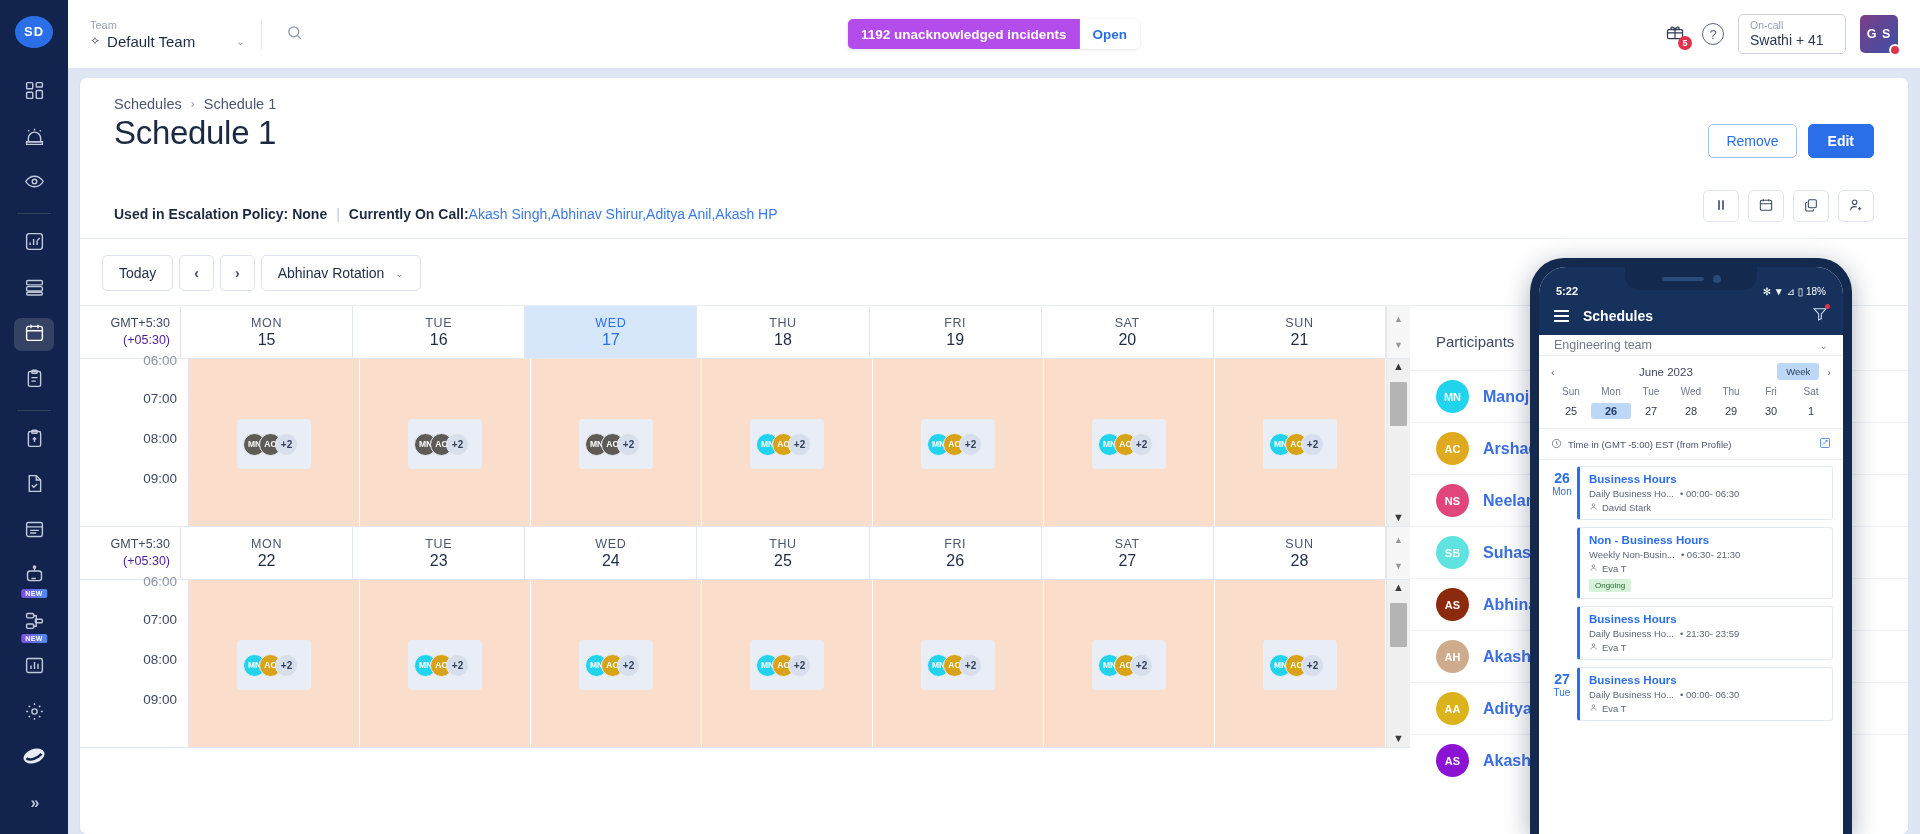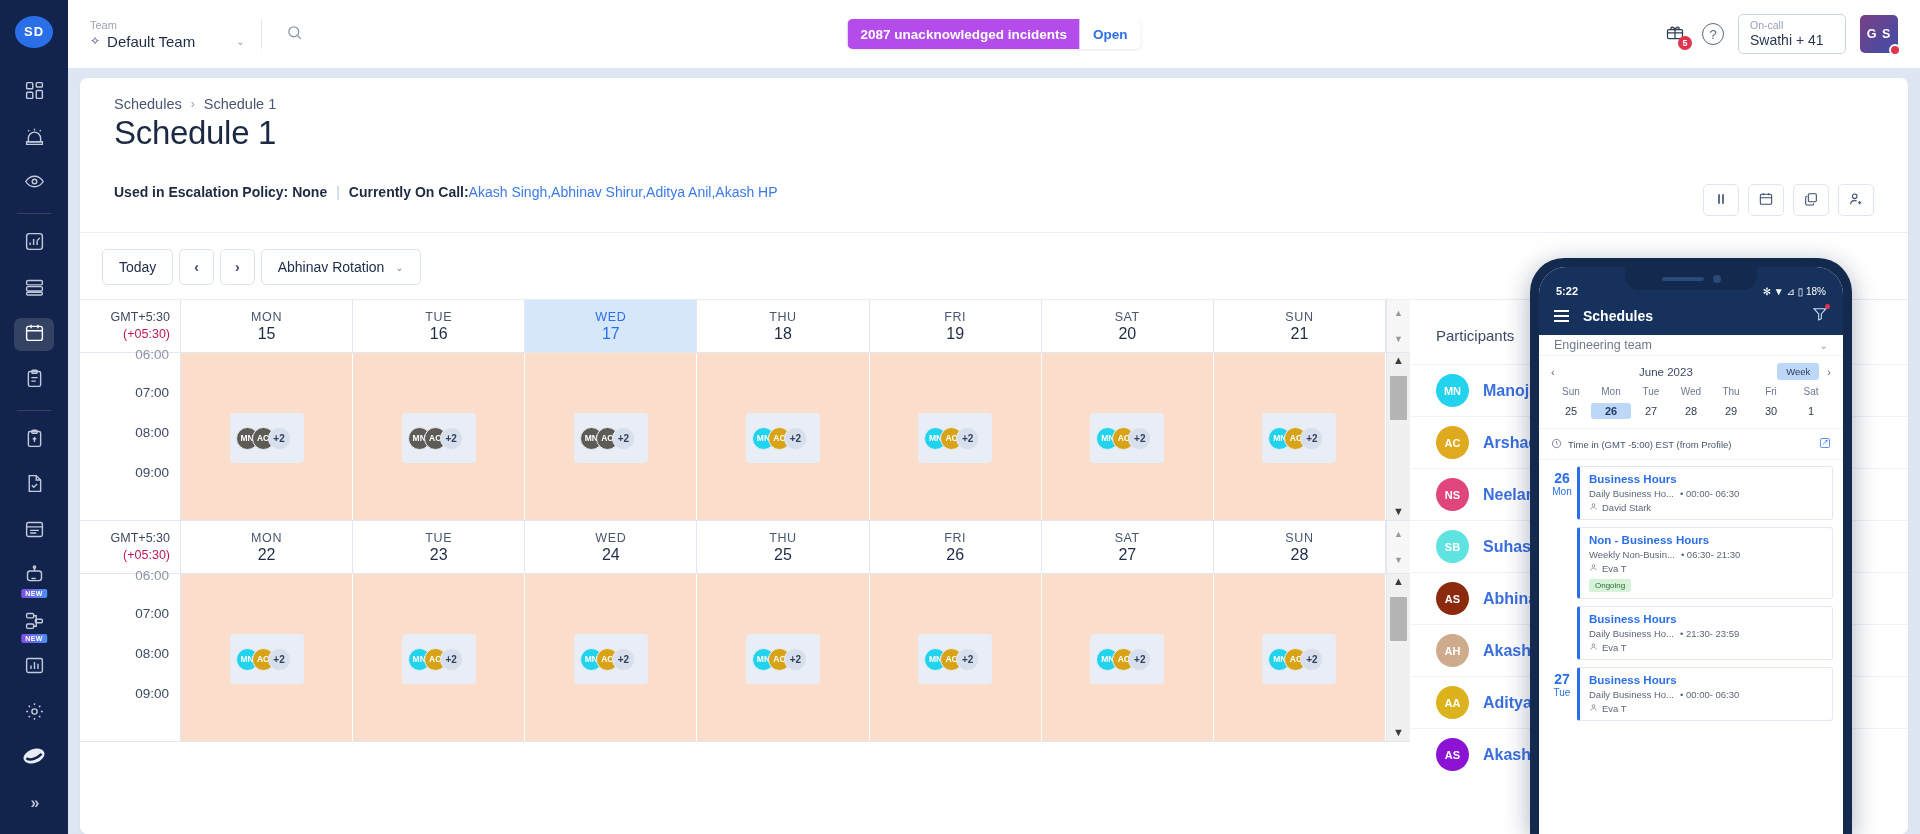--- a/index.html
+++ b/index.html
@@ -113,21 +113,21 @@
   .btn-outline {
     border:1px solid #9fc0f5; color:#2b6fe8; background:#fff; font-size:14px;
     padding:8px 17px; border-radius:5px; font-weight:500;
   }
   .btn-primary {
     border:1px solid #2b6fe8; background:#2b6fe8; color:#fff; font-size:14px;
     padding:8px 19px; border-radius:5px; font-weight:600;
   }
 
   .meta-row {
-    padding: 32px 34px 16px 34px; display:flex; align-items:flex-start;
+    padding: 32px 34px 16px 34px; display:flex; align-items:flex-end;
     font-size: 14px; color: #1e2a42;
   }
   .meta-strong { font-weight: bold; }
   .meta-sep { color:#c2c9d6; margin:0 9px; }
   .meta-link { color:#3b7ae8; }
   .meta-actions { margin-left:auto; display:flex; gap:9px; }
   .sq-btn {
     width:36px;height:32px;border:1px solid #dfe5ef;border-radius:5px;background:#fff;
     display:flex;align-items:center;justify-content:center;
   }
@@ -144,28 +144,28 @@
   }
   .tb-ic { padding:9px 14px; color:#3f4d67; font-weight:600; }
   .tb-sel { display:flex; align-items:center; gap:11px; }
   .tb-sel .cv { font-size:10px; color:#7c879c; }
 
   
   .cal-wrap { flex:1; display:flex; border-top:1px solid #e9edf4; min-height:0; overflow:hidden;}
   .cal { width: 1330px; flex:0 0 1330px; display:flex; flex-direction:column; }
   .weekblock { display:flex; flex-direction:column; border-bottom:1px solid #e3e8f0;}
   .wk-head { display:flex; height:53px; border-bottom:1px solid #e3e8f0;}
-  .wk-body { display:flex; height:167px; position:relative; }
+  .wk-body { display:flex; height:167px; position:relative;padding-left:8px; }
   .gutter {
     width:101px; flex:0 0 101px; border-right:1px solid #e3e8f0;
     display:flex; flex-direction:column; align-items:flex-end; justify-content:center;
     padding-right:10px;
   }
   .tz1 { font-size:12.5px; color:#3c4862; line-height:17px;}
-  .tz2 { font-size:12.5px; color:#be185d; line-height:17px;}
+  .tz2 { font-size:12.5px; color:#4c1d95; line-height:17px;}
   .daycell {
     flex:1; border-right:1px solid #e3e8f0; display:flex; flex-direction:column;
     align-items:center; justify-content:center; gap:1px;
   }
   .daycell.today { background:#d6e7fb; }
   .d-dow { font-size:12.5px; color:#4a5670; letter-spacing:.6px;}
   .d-num { font-size:16px; color:#1f2c45; }
   .daycell.today .d-dow, .daycell.today .d-num { color:#2b6fe8; }
 
   .hours { width:101px; flex:0 0 101px; border-right:1px solid #e3e8f0; position:relative; background:#fff;}
@@ -398,21 +398,21 @@
       </div>
       <div class="divider-v"></div>
       <div class="search-ic">
         <span><svg viewBox="0 0 24 24">
               <circle cx="11" cy="11" r="7"></circle>
               <path d="M16.5 16.5 21 21"></path>
             </svg></span>
       </div>
 
       <div class="banner">
-        <div class="banner-main">2087 unacknowledged incidents</div>
+        <div class="banner-main">1192 unacknowledged incidents</div>
         <div class="banner-open">Open</div>
       </div>
 
       <div class="top-right">
         <div class="gift">
           <span><svg viewBox="0 0 24 24">
                 <rect x="3" y="9" width="18" height="11" rx="1.6"></rect>
                 <path d="M3 13h18M12 9v11"></path>
                 <path d="M12 9c-1-3-5-4-5-1.4 0 1 1.4 1.4 5 1.4zM12 9c1-3 5-4 5-1.4 0 1-1.4 1.4-5 1.4z"></path>
               </svg></span>
@@ -433,20 +433,24 @@
     <div class="card">
 
       <div class="crumb">
         <a href="#">Schedules</a>
         <span class="sep">›</span>
         <span>Schedule 1</span>
       </div>
 
       <div class="title-row">
         <div class="ptitle">Schedule 1</div>
+        <div class="title-actions">
+          <button class="btn-outline">Remove</button>
+          <button class="btn-primary">Edit</button>
+        </div>
       </div>
 
       <div class="meta-row">
         <span class="meta-strong">Used in Escalation Policy:</span>&nbsp;
         <span class="meta-strong">None</span>
         <span class="meta-sep">|</span>
         <span class="meta-strong">Currently On Call:</span>
         <span class="meta-link">Akash Singh,Abhinav Shirur,Aditya Anil,Akash HP</span>
         <div class="meta-actions">
           <button class="sq-btn">

